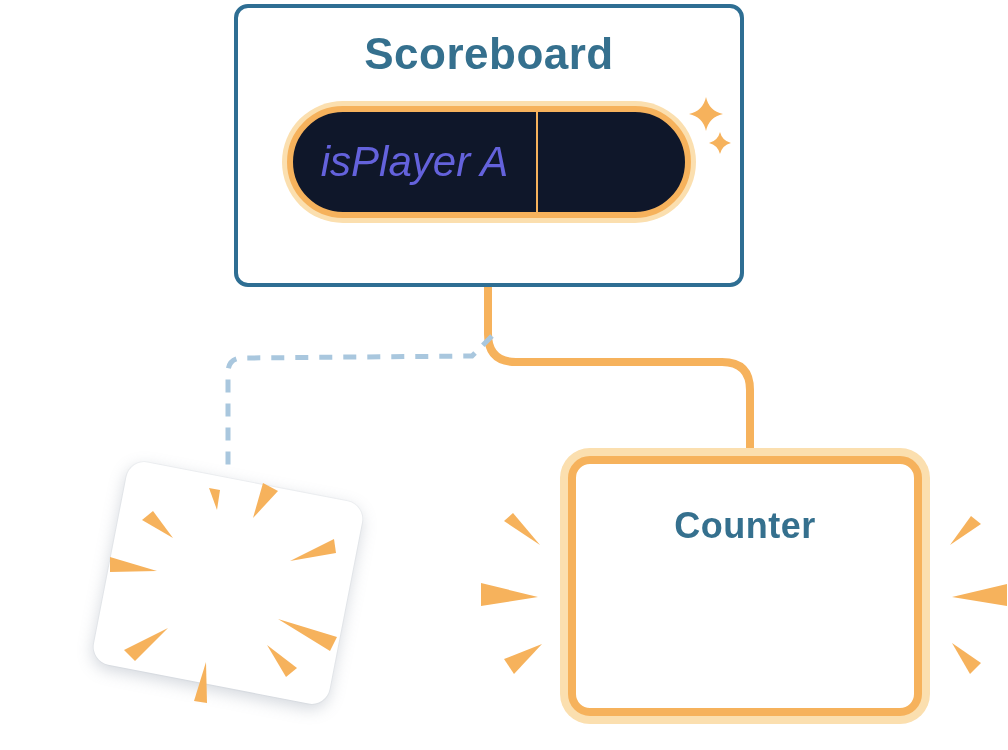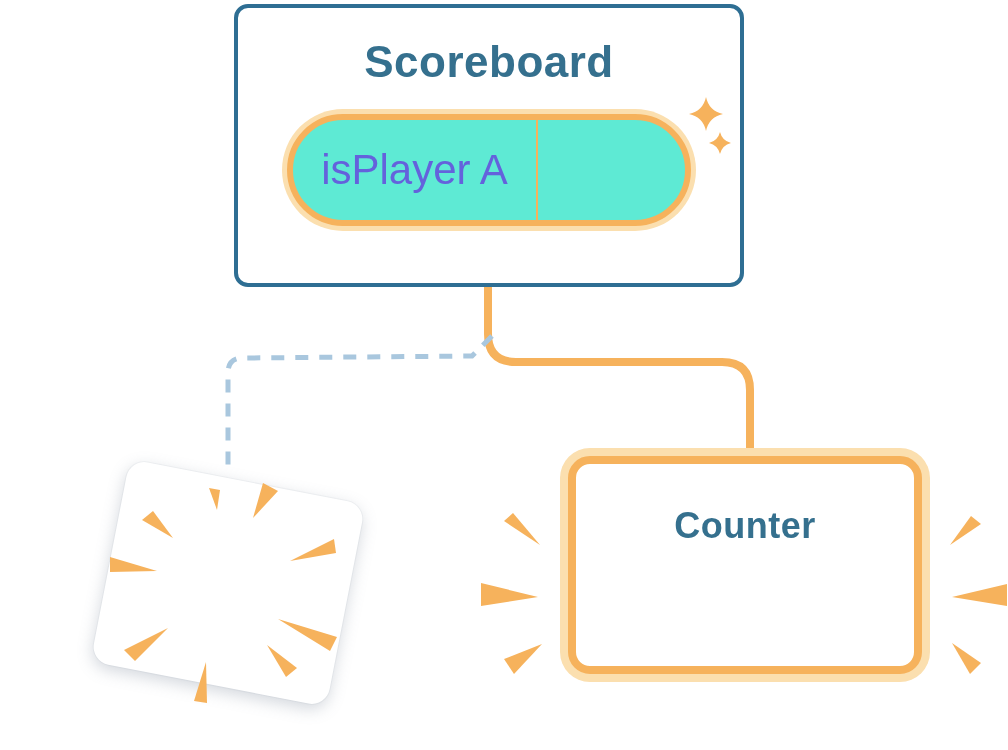--- a/index.html
+++ b/index.html
@@ -25,46 +25,47 @@
   #overlay-layer{z-index:3;}
   .card{position:absolute;background:#fff;z-index:2;display:flex;flex-direction:column;align-items:center;}
 
   
   .scoreboard{
     left:234px;top:4px;width:510px;height:283px;
     border:4px solid var(--card-border-blue);
     border-radius:14px;
   }
   .scoreboard .card-title{
-    margin-top:32px;font-size:44px;line-height:44px;font-weight:bold;
+    margin-top:24px;font-size:44px;line-height:44px;font-weight:bold;
     color:var(--title-blue);letter-spacing:.5px;
   }
   .state-pill{
     display:flex;align-items:stretch;overflow:hidden;
-    background:#5eead4;
+    background:#0f172a;
+    font-style:italic;
   }
   .scoreboard .state-pill{
     margin-top:30px;width:404px;height:112px;
     border:6px solid var(--accent-orange);
     border-radius:60px;
     box-shadow:0 0 0 5px var(--halo-orange);
   }
   .scoreboard .pill-key{
     width:243px;display:flex;align-items:center;justify-content:center;
     font-size:42px;color:var(--state-purple);
   }
   .scoreboard .pill-divider{width:2px;background:var(--accent-orange);}
   .scoreboard .pill-value{
     flex:1;display:flex;align-items:center;justify-content:center;
     font-size:42px;font-weight:bold;color:var(--state-purple);
   }
 
   
   .counter{
-    left:568px;top:456px;width:354px;height:218px;
+    left:568px;top:456px;width:354px;height:260px;
     border:8px solid var(--accent-orange);
     border-radius:22px;
     box-shadow:0 0 0 8px var(--halo-orange);
     gap:14px;
   }
   .counter .card-title{
     margin-top:44px;font-size:36px;line-height:36px;font-weight:bold;
     color:var(--title-blue);letter-spacing:.5px;
   }
   .counter .state-pill{

